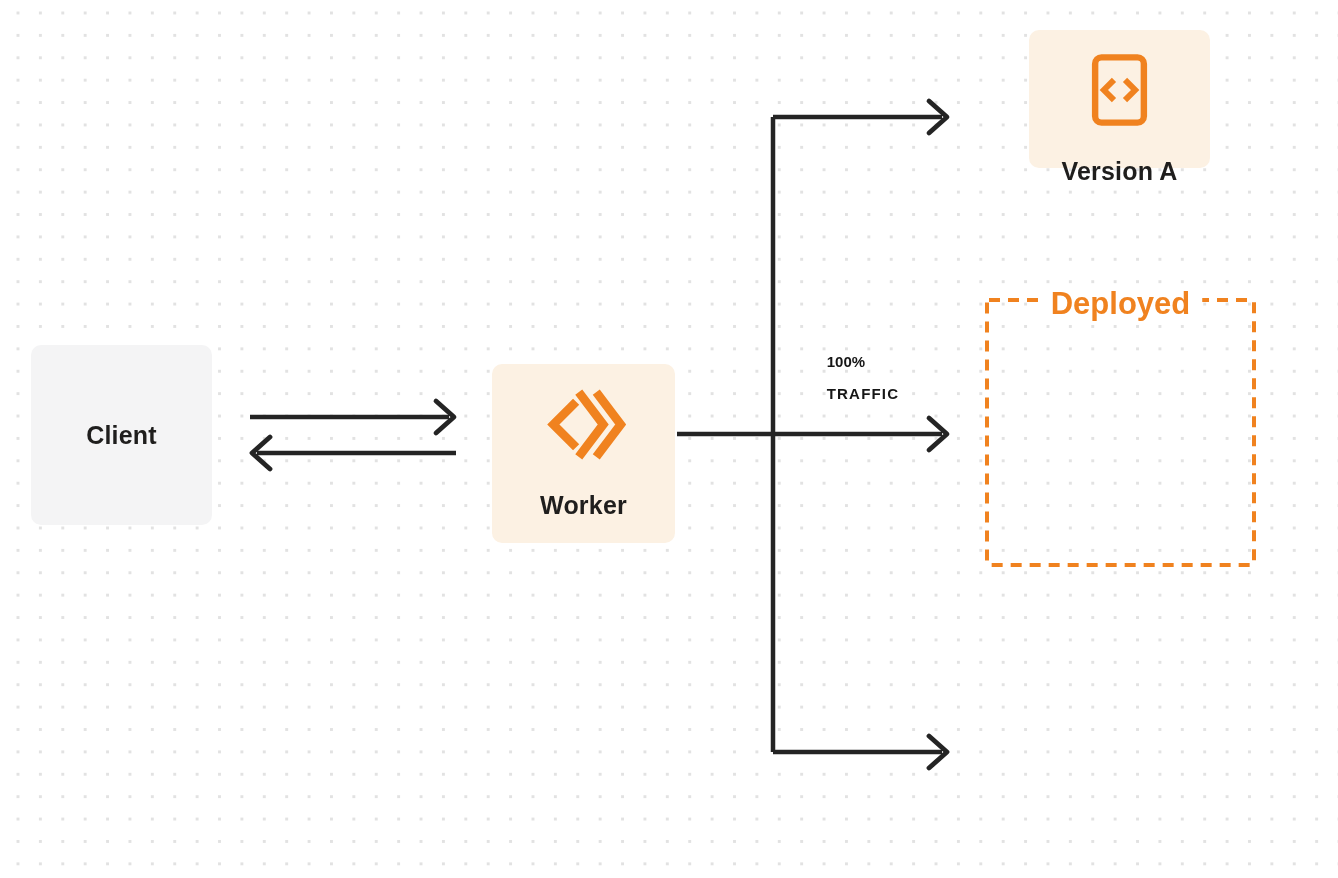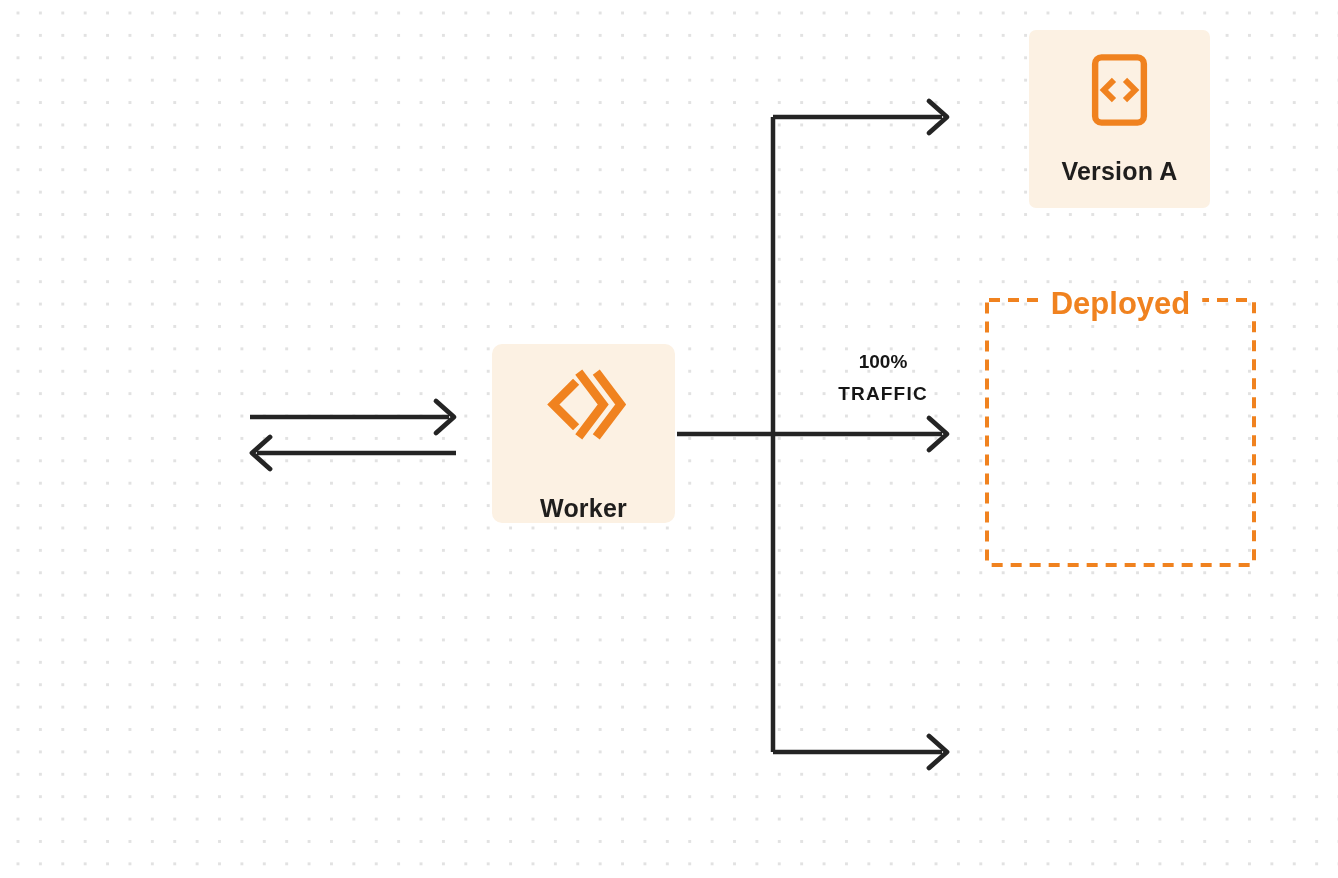--- a/index.html
+++ b/index.html
@@ -32,33 +32,32 @@
     color: #1f1e1d;
     letter-spacing: 0.2px;
   }
   .client-box {
     left: 31px; top: 345px;
     width: 181px; height: 180px;
     background: #f4f4f5;
     justify-content: center;
   }
   .worker-box {
-    left: 492px; top: 344px;
+    left: 492px; top: 364px;
     width: 183px; height: 179px;
     background: #fcf1e3;
-    justify-content: space-between;
+    justify-content: flex-start;
     padding-top: 20px;
   }
   .worker-box .node-label { margin-top: 22px; }
   .version-box {
-    width: 181px; height: 178px;
+    width: 181px; height: 138px;
     background: #fcf1e3;
     justify-content: flex-start;
     padding-top: 23px;
-    border-radius: 7px;
   }
   .version-box .node-label { margin-top: 26px; }
   .version-a { left: 1029px; top: 30px; }
   .version-b { left: 1029px; top: 345px; }
   .version-c { left: 1028px; top: 661px; }
 
   .deployed-group {
     position: absolute;
     left: 985px; top: 298px;
     width: 271px; height: 269px;
@@ -93,26 +92,24 @@
     fill: none;
     stroke-linecap: round;
     stroke-linejoin: round;
   }
 
   .traffic-label {
     position: absolute;
     left: 863px;
     top: 352px;
     transform: translateX(-50%);
-    text-align: center;
     font-weight: 700;
     color: #161616;
-    font-size: 19px;
+    font-size: 15px;
     line-height: 20px;
-    margin-left: 20px;
   }
   .traffic-label .line2 {
     margin-top: 12px;
     letter-spacing: 1.2px;
   }
 
   .workers-logo {
     stroke: #f0821f;
     fill: none;
     stroke-width: 10;
@@ -121,20 +118,23 @@
   .code-file-icon-stroke {
     stroke: #f0821f;
     fill: none;
   }
 </style>
 </head>
 <body>
 
 <div class="canvas">
 
+  <div class="node client-box">
+    <div class="node-label">Client</div>
+  </div>
 
   <div class="node worker-box">
     <span>
       <svg width="84" height="81" viewBox="0 0 96 92">
         <polyline class="workers-logo" points="39,20 13,46 39,72"></polyline>
         <polyline class="workers-logo" points="42,9 70,46 42,83"></polyline>
         <polyline class="workers-logo" points="62,9 90,46 62,83"></polyline>
       </svg>
     </span>
     <div class="node-label">Worker</div>

